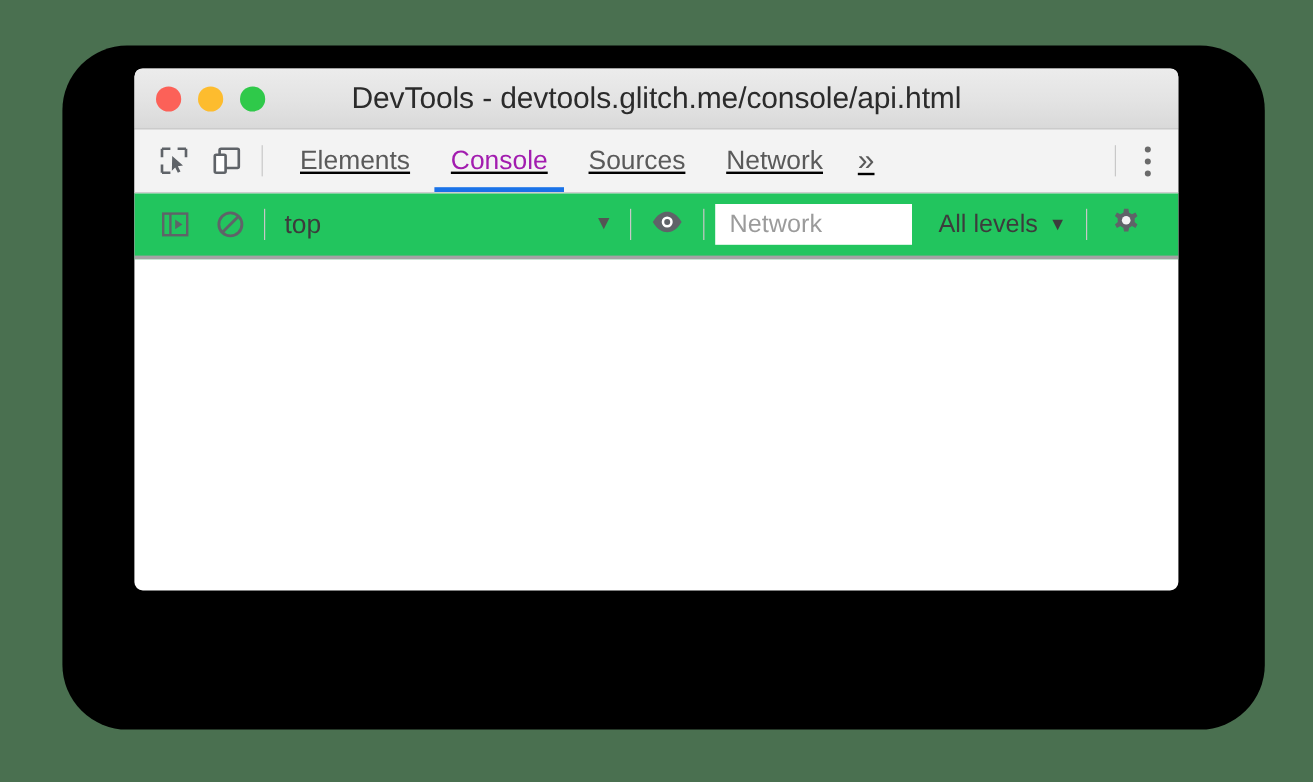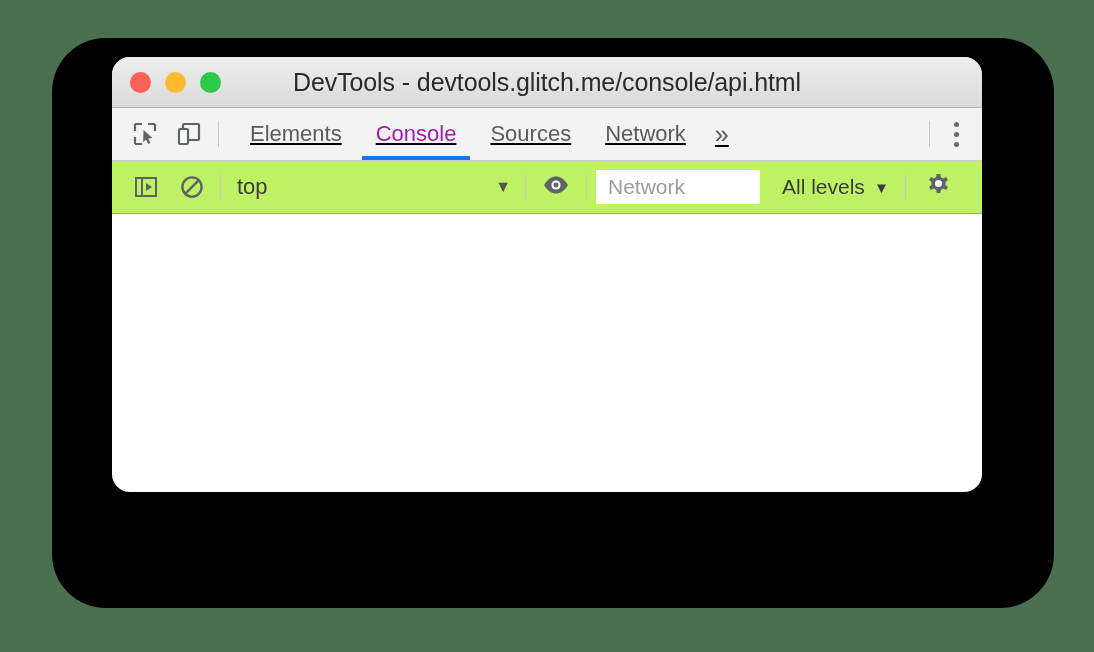--- a/index.html
+++ b/index.html
@@ -28,21 +28,21 @@
   }
 
   
   .window {
     position: absolute;
     left: 112px;
     top: 57px;
     width: 870px;
     height: 435px;
     background: #ffffff;
-    border-radius: 18px;
+    border-radius: 7px;
     overflow: hidden;
     display: flex;
     flex-direction: column;
   }
 
   
   .titlebar {
     height: 50px;
     flex: 0 0 50px;
     background: linear-gradient(to bottom, #ececec 0%, #e3e3e3 55%, #d9d9d9 100%);
@@ -160,22 +160,22 @@
     height: 5px;
     border-radius: 50%;
     background: #6a6a6a;
     display: block;
   }
 
   
   .console-toolbar {
     height: 52px;
     flex: 0 0 52px;
-    background: #bef264;
-    border-bottom: 1px solid #a3a3a3;
+    background: #22c55e;
+    border-bottom: 3px solid #a3a3a3;
     display: flex;
     align-items: stretch;
   }
   .ct-left {
     display: flex;
     align-items: center;
     gap: 16px;
     padding: 0 13px 0 19px;
   }
   .context-select {

